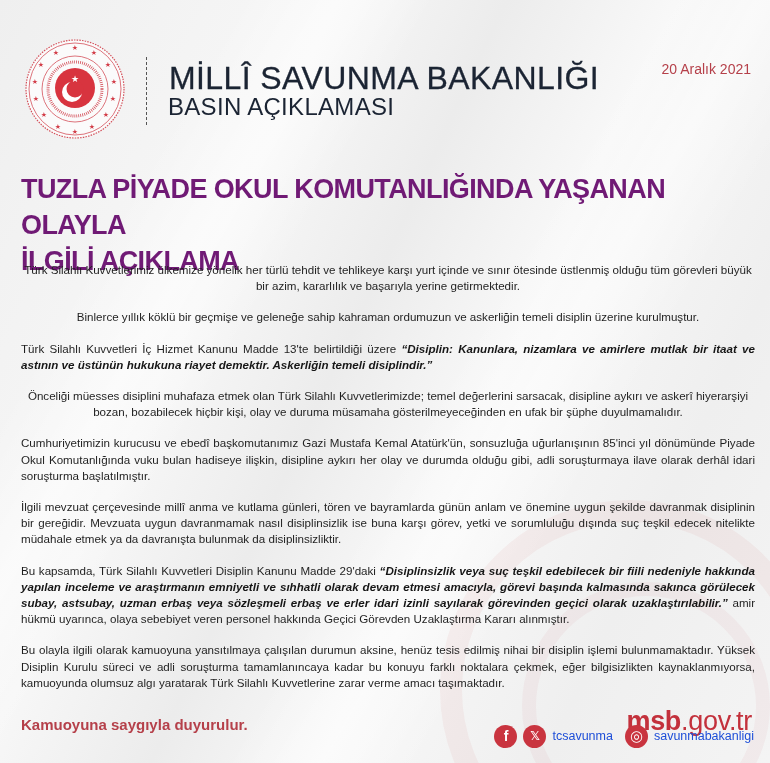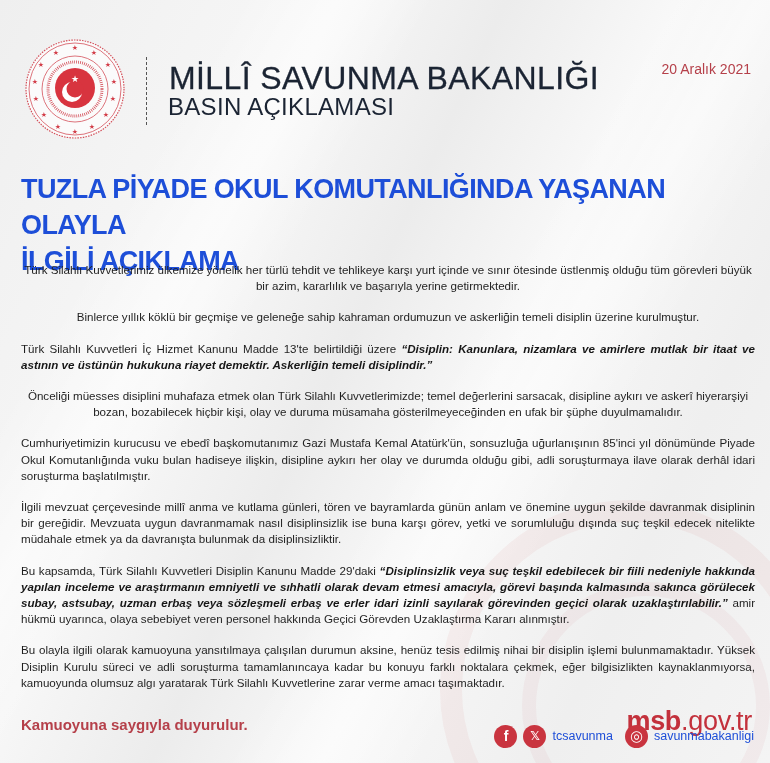--- a/index.html
+++ b/index.html
@@ -43,21 +43,21 @@
       font-size: 24px; font-weight: 400; color: #1b2433; letter-spacing: 0.3px;
     }
     .date {
       position: absolute; right: 19px; top: 61px;
       font-size: 14px; color: #b5404a;
     }
 
     
     .title {
       position: absolute; left: 21px; top: 171px; width: 740px;
-      font-size: 27px; line-height: 36px; font-weight: 700; color: #1d4ed8;
+      font-size: 27px; line-height: 36px; font-weight: 700; color: #701a75;
       letter-spacing: -0.6px;
     }
 
     
     .body {
       position: absolute; left: 21px; top: 262px; width: 734px;
       font-size: 11.6px; line-height: 16.2px; color: #1f1f1f;
     }
     .body p { margin-bottom: 15px; text-align: justify; }
     .body p.left { text-align: center; }

